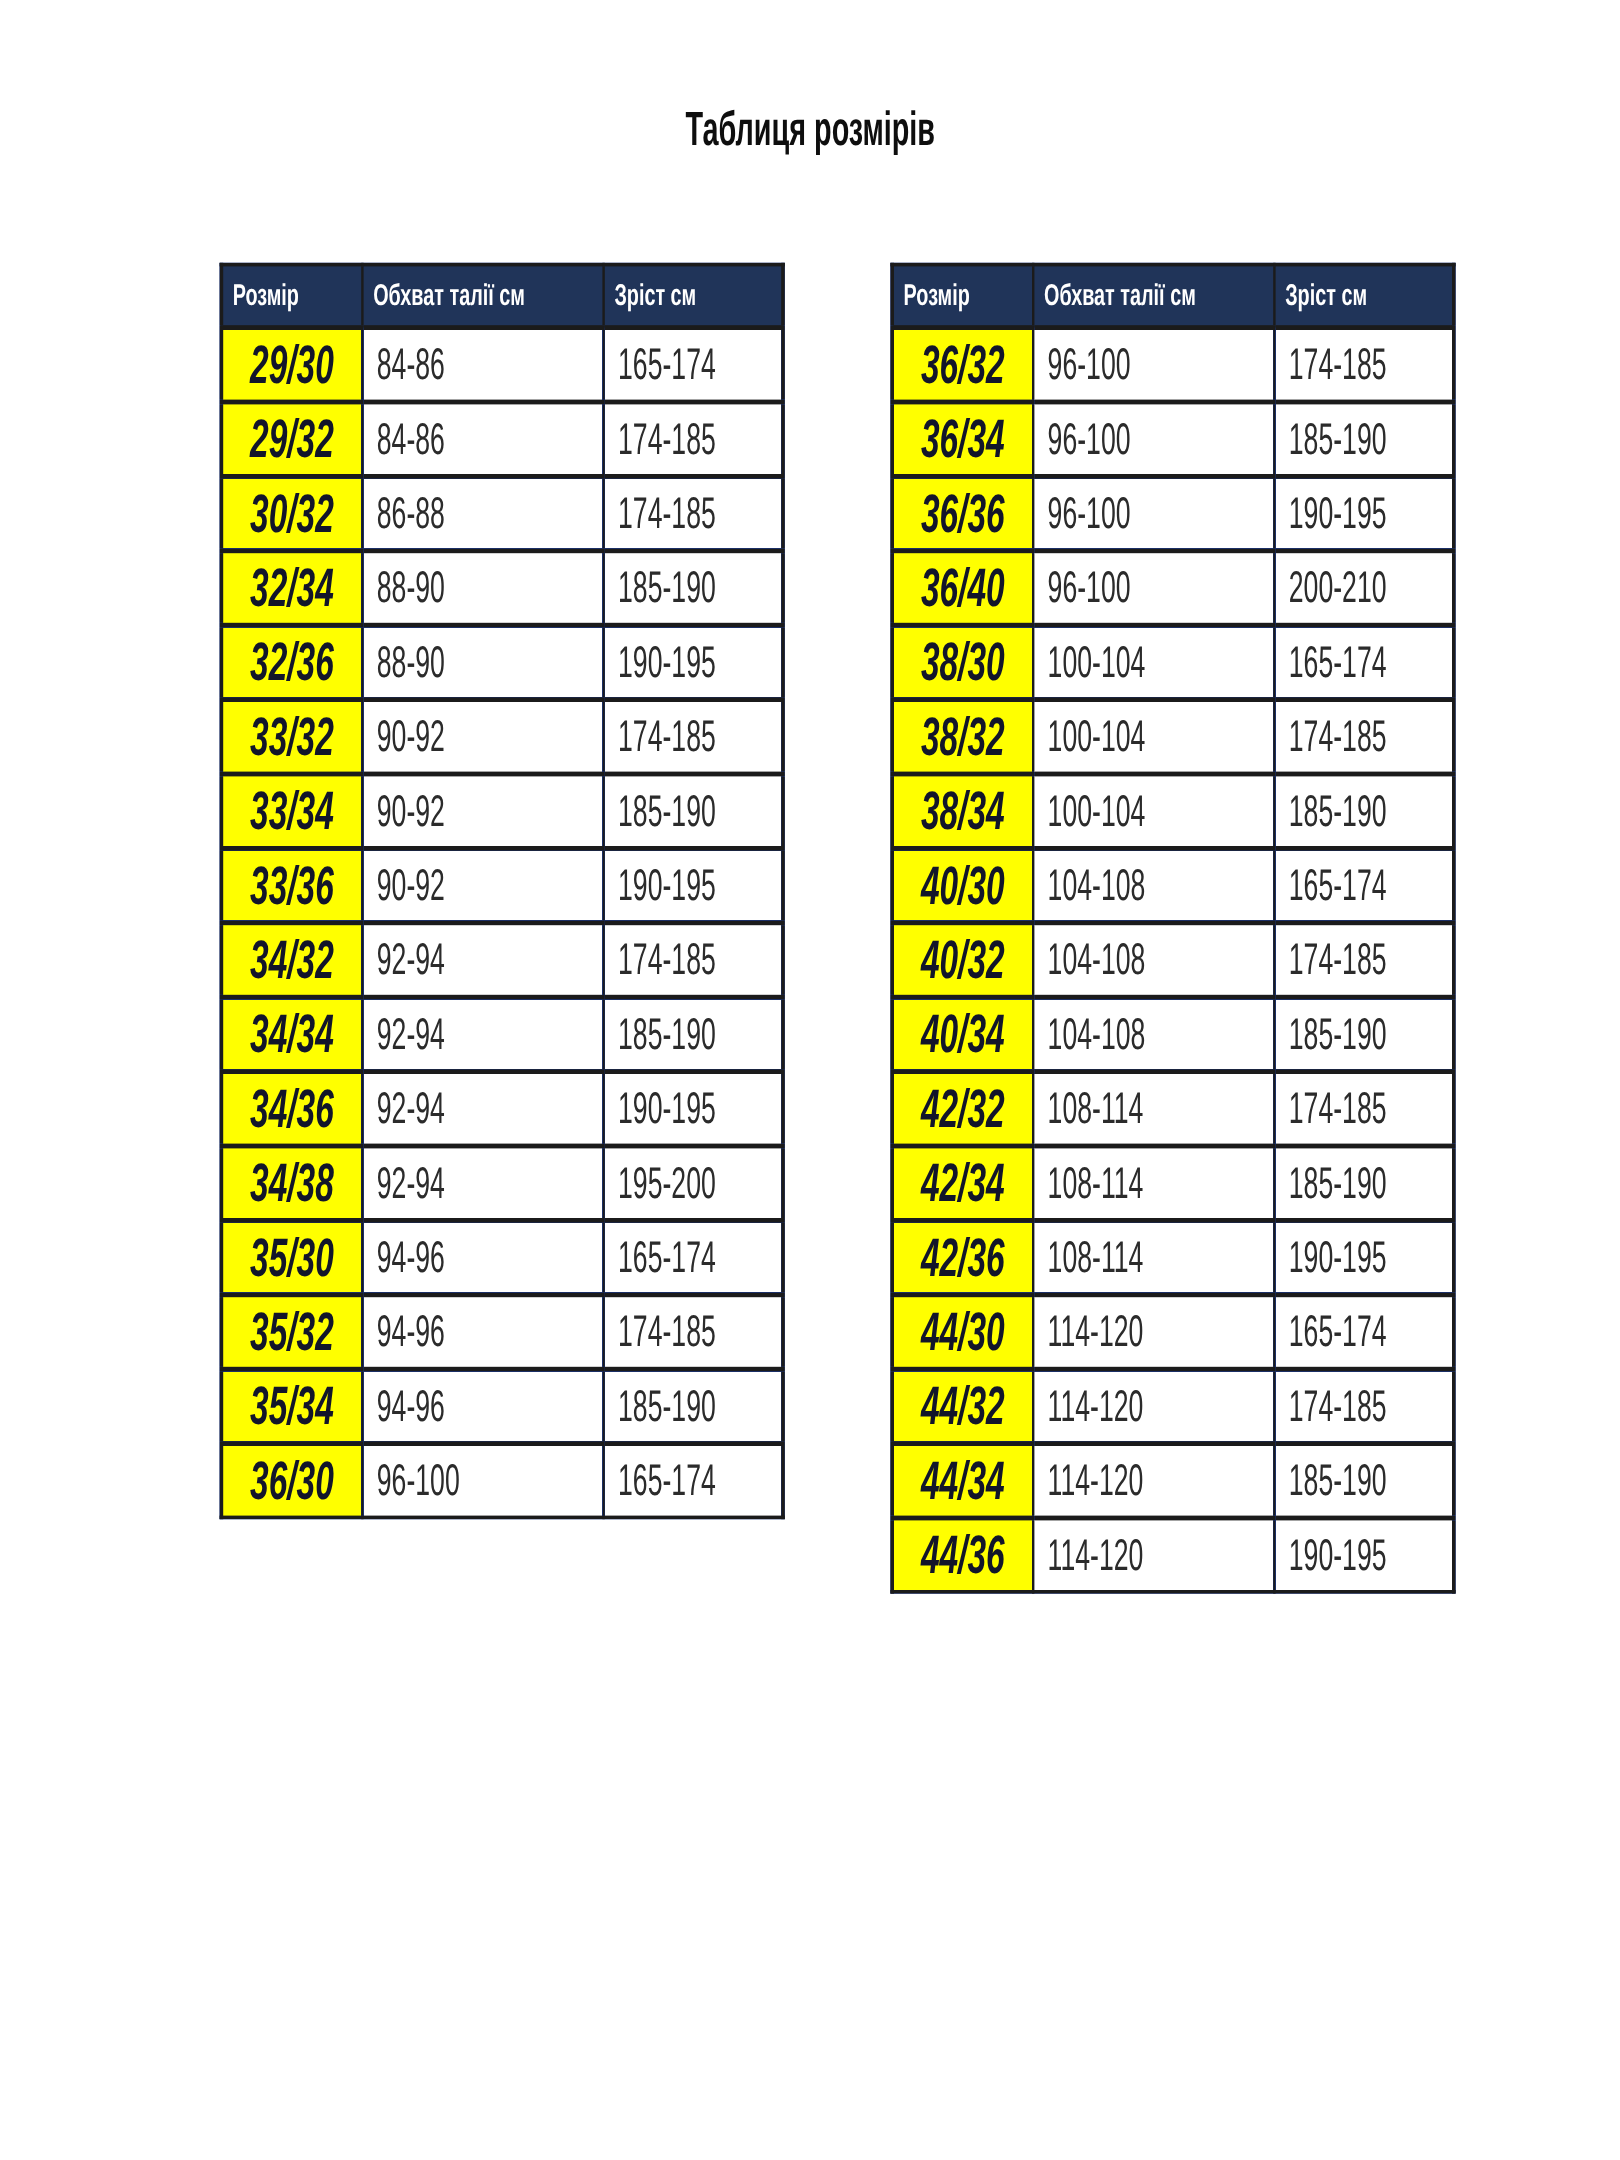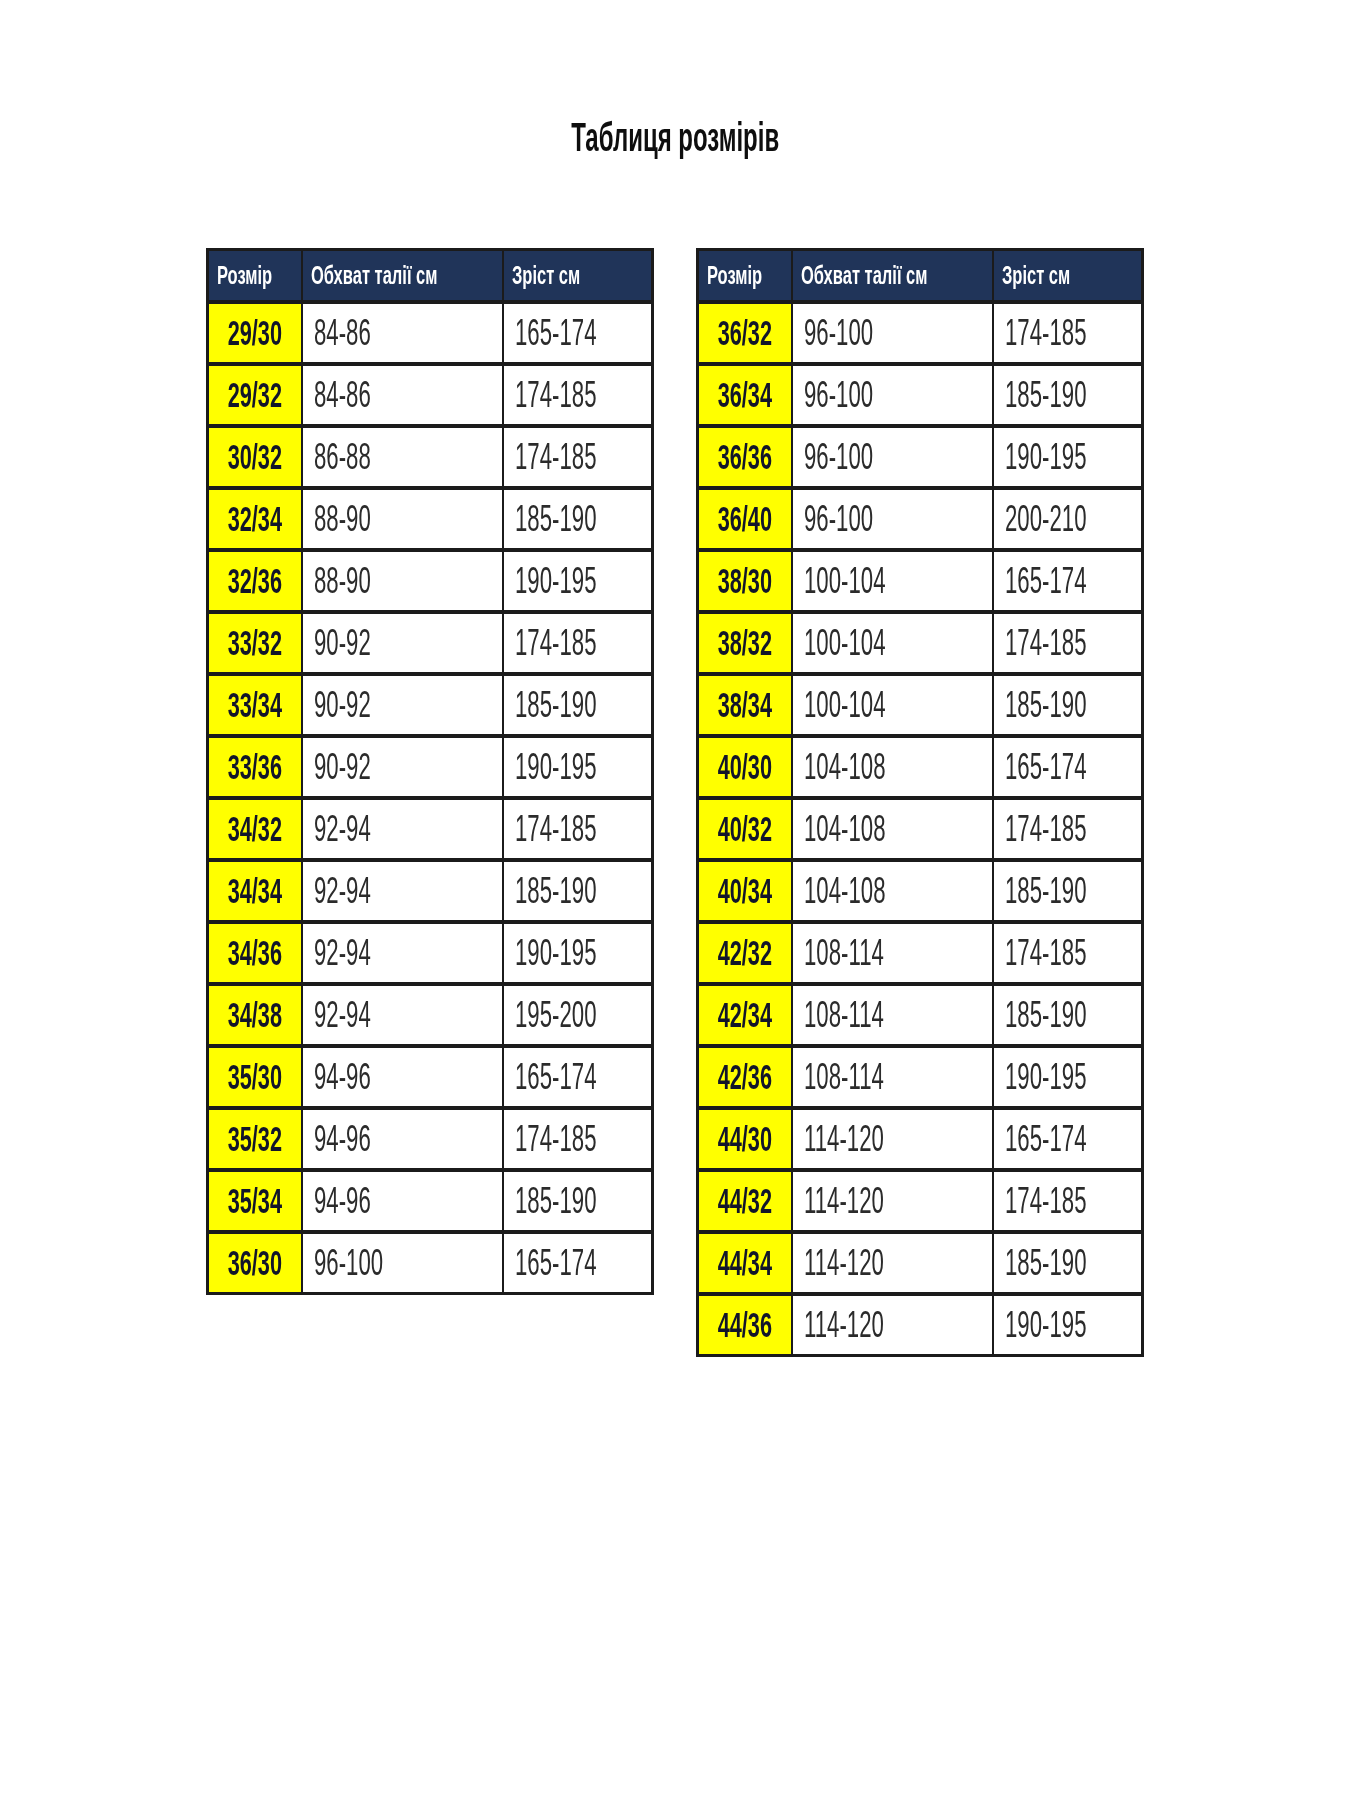--- a/index.html
+++ b/index.html
@@ -11,21 +11,21 @@
     --size-text:#12152a;
     --title-text:#0e0e0e;
   }
   *{box-sizing:border-box;}
   html,body{margin:0;padding:0;}
   body{
     width:1350px;height:1800px;background:#ffffff;
     font-family:"Liberation Sans",sans-serif;
     overflow:hidden;
   }
-  .page{padding-top:114px;}
+  .page{padding-top:85px;}
   .title{
     margin:0 0 88px 0;
     text-align:center;
     font-size:40px;
     font-weight:700;
     color:var(--title-text);
     line-height:46px;
   }
   .title .sq{transform:scaleX(0.60);transform-origin:50% 50%;}
   .sq{display:inline-block;white-space:nowrap;}
@@ -33,20 +33,21 @@
     display:flex;
     justify-content:center;
     align-items:flex-start;
     gap:42px;
   }
   table.size-table{
     border-collapse:collapse;
     table-layout:fixed;
     border:3px solid var(--grid);
     background:#1d4ed8;
+    margin-left:46px;
   }
   table.size-table col.c1{width:74px;}
   table.size-table col.c2{width:141px;}
   table.size-table col.c3{width:94px;}
   table.size-table th{
     background:var(--header-bg);
     color:var(--header-text);
     height:52px;
     font-size:25px;
     font-weight:700;
@@ -60,22 +61,23 @@
     border:2px solid var(--grid);
     border-top-width:4px;
     height:62px;
     vertical-align:middle;
     overflow:hidden;
   }
   td.size{
     background:var(--size-cell-bg);
     text-align:center;
     font-weight:700;
-    font-size:35px;
+    font-size:45px;
     color:var(--size-text);
+    font-style:italic;
   }
   td.size .sq{transform:scaleX(0.62);transform-origin:50% 50%;}
   td.val{
     background:#ffffff;
     font-size:37px;
     color:var(--data-text);
     padding:0 0 0 11px;
     text-align:left;
   }
   td.val .sq{transform:scaleX(0.60);transform-origin:0 50%;}

